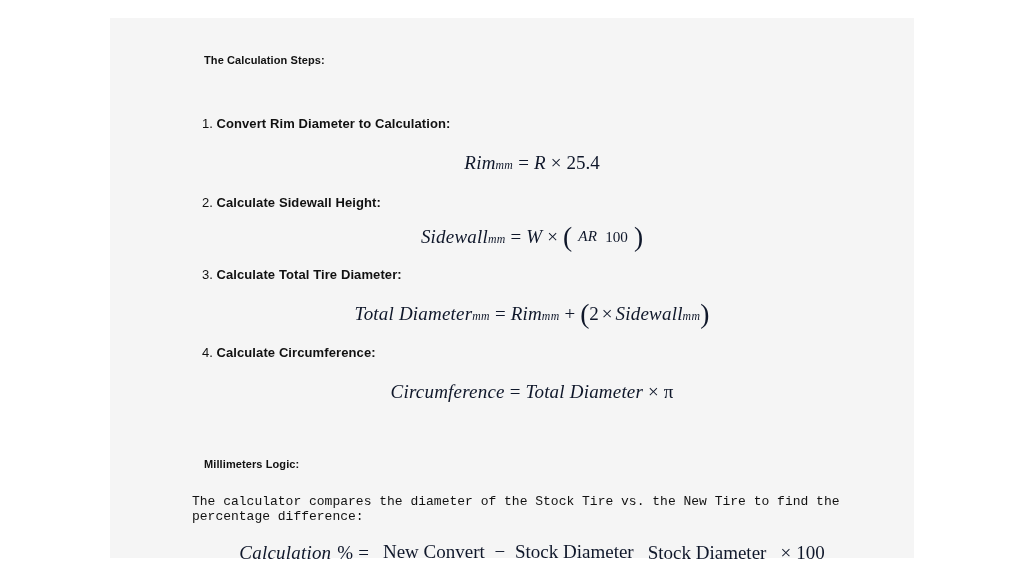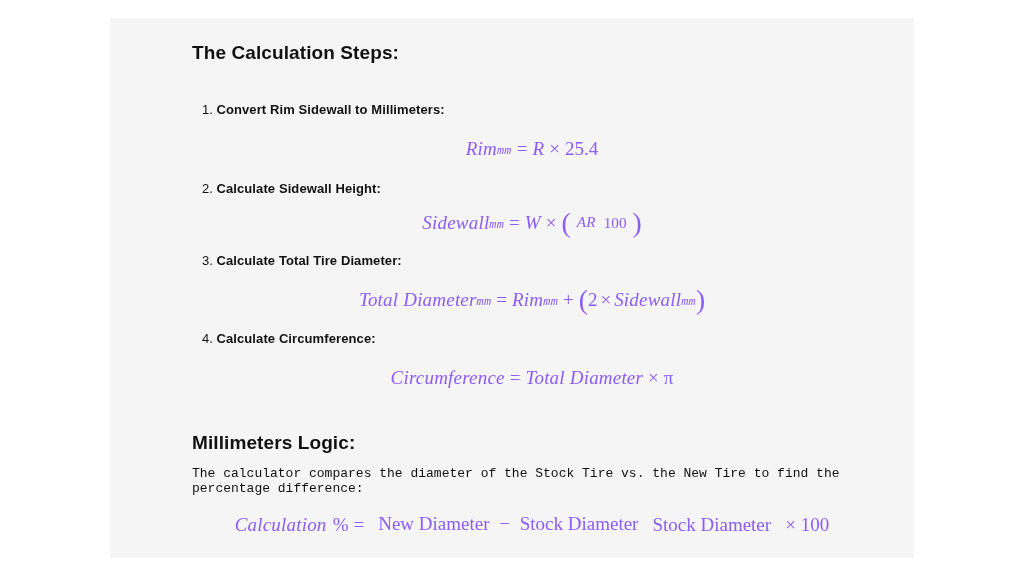--- a/index.html
+++ b/index.html
@@ -28,25 +28,25 @@
   #content {
     position: absolute;
     left: 82px;
     top: 16px;
     width: 680px;
   }
 
   
   .section-heading {
     font-family: "Liberation Sans", sans-serif;
-    font-size: 19px;
+    font-size: 11px;
     font-weight: bold;
     color: #111111;
     letter-spacing: 0.1px;
-    margin: 0;
+    margin: 12px;
   }
 
   .step-line {
     font-family: "Liberation Sans", sans-serif;
     font-size: 13px;
     color: #111111;
     margin: 0;
     padding-left: 10px;
     white-space: nowrap;
   }
@@ -64,21 +64,21 @@
     font-weight: normal;
     color: #111111;
     margin: 0;
   }
 
   
   .formula-row {
     width: 100%;
     text-align: center;
     font-family: "Liberation Serif", serif;
-    color: #8b5cf6;
+    color: #0f172a;
   }
   .math {
     display: inline-flex;
     align-items: center;
     justify-content: center;
     font-size: 19px;
     line-height: 1;
     white-space: nowrap;
   }
   .mi {           
@@ -96,21 +96,20 @@
     font-style: normal;
     margin: 0 3px;
   }
   .sub {
     font-style: italic;
     font-size: 0.62em;
     vertical-align: sub;
     position: relative;
     top: 0.30em;
     letter-spacing: 0.3px;
-    font-family: Liberation Mono, monospace;
   }
   .paren {
     font-style: normal;
     font-size: 1.45em;
     line-height: 0;
     position: relative;
     top: 0.02em;
   }
   .space {
     display: inline-block;
@@ -155,21 +154,21 @@
 
 <div id="panel">
   <div id="content">
 
     <div style="height:8px"></div>
     <div class="section-heading">The Calculation Steps:</div>
 
     <div style="height:38px"></div>
     <div class="step-line">
       <span class="step-num">1.</span>
-      <span class="step-label">Convert Rim Sidewall to Millimeters:</span>
+      <span class="step-label">Convert Rim Diameter to Calculation:</span>
     </div>
 
     <div style="height:22px"></div>
     <div class="formula-row">
       <span class="math">
         <span class="mi">Rim</span>
           <span class="sub">mm</span>
         <span class="mo">=</span>
         <span class="mi">R</span>
         <span class="mo">×</span>
@@ -250,21 +249,21 @@
 
     <div style="height:18px"></div>
     <div class="formula-row">
       <span class="math">
         <span class="mi">Calculation</span>
         <span class="space"></span>
         <span class="mn">%</span>
         <span class="mo">=</span>
         <span class="frac frac-wide">
           <span class="num upright">
-            <span>New Diameter</span>
+            <span>New Convert</span>
             <span class="mo">−</span>
             <span>Stock Diameter</span>
           </span>
           <span class="bar"></span>
           <span class="den upright">Stock Diameter</span>
         </span>
         <span class="mo">×</span>
         <span class="mn">100</span>
       </span>
     </div>

